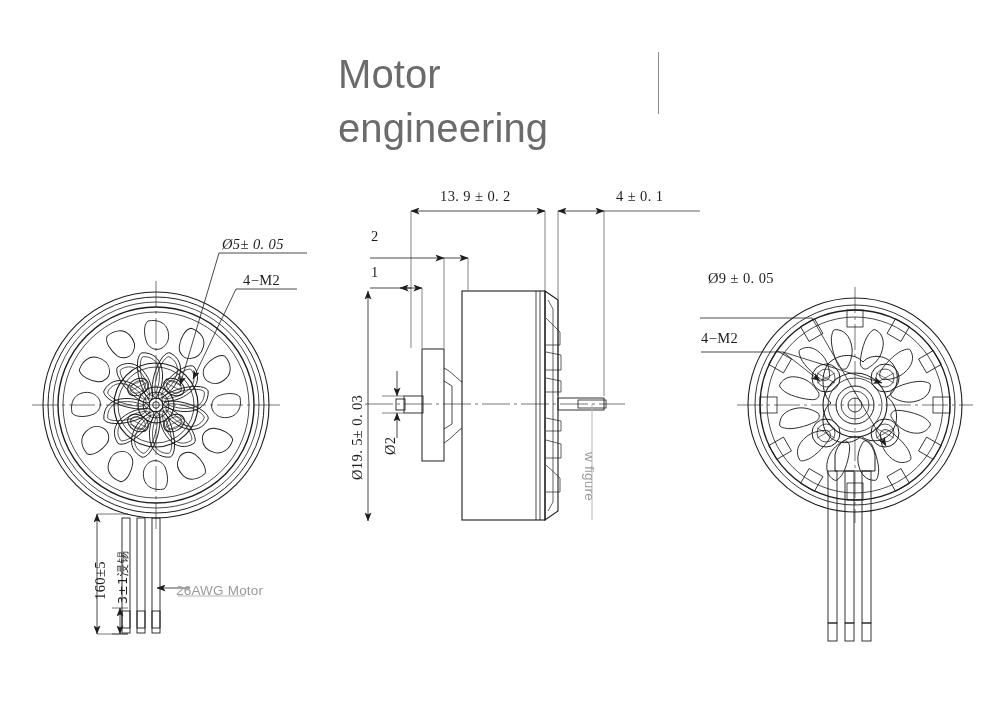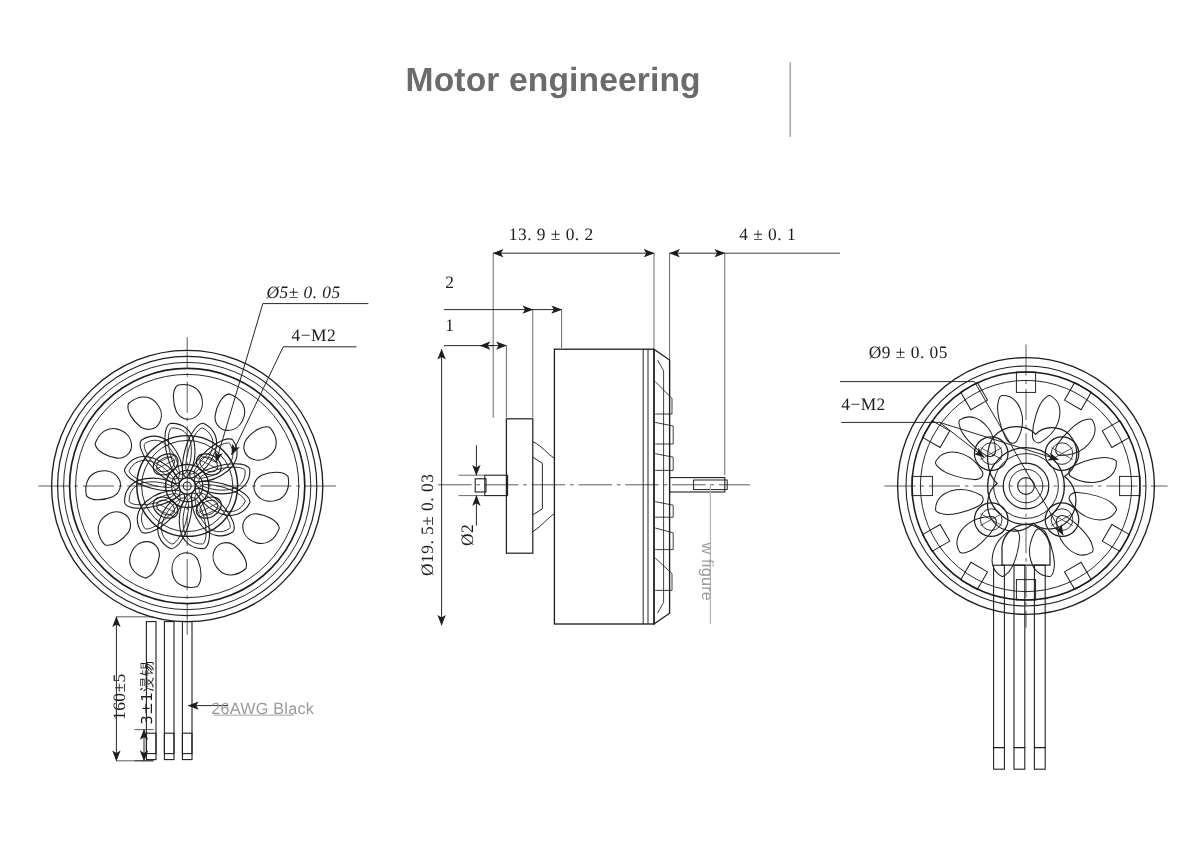--- a/index.html
+++ b/index.html
@@ -20,24 +20,24 @@
     inset: 0;
   }
   .title-block {
     position: absolute;
     left: 338px;
     top: 48px;
     width: 300px;
   }
   .title-text {
     font-family: "Liberation Sans", sans-serif;
-    font-size: 28px;
+    font-size: 40px;
     line-height: 1.34;
     color: #6b6b6b;
-    font-weight: 700;
+    font-weight: 400;
     letter-spacing: 0.1px;
   }
   .title-divider {
     position: absolute;
     left: 658px;
     top: 52px;
     width: 1px;
     height: 62px;
     background: #8d8d8d;
   }
@@ -475,26 +475,26 @@
         <rect x="862" y="623" width="9" height="18" fill="none" stroke="#1d1d1d" stroke-width="0.9"></rect>
       </g>
     </g>
   </svg>
 
   <div class="lbl" style="left:222px; top:236px;font-style:italic;">Ø5± 0. 05</div>
   <div class="lbl" style="left:243px; top:272px;">4−M2</div>
 
   <div class="lbl rot90" style="left:92px; top:600px;">160±5</div>
   <div class="lbl cn rot90" style="left:115px; top:604px;">3±1浸锡</div>
-  <div class="lbl small gray" style="left:176px; top:583px;">26AWG Black</div>
-
-  <div class="lbl" style="left:424px; top:188px;">13. 9 ± 0. 2</div>
+  <div class="lbl small gray" style="left:176px; top:583px;">26AWG Motor</div>
+
+  <div class="lbl" style="left:440px; top:188px;">13. 9 ± 0. 2</div>
   <div class="lbl" style="left:616px; top:188px;">4 ± 0. 1</div>
   <div class="lbl" style="left:371px; top:228px;">2</div>
   <div class="lbl" style="left:371px; top:264px;">1</div>
   <div class="lbl rot90" style="left:349px; top:480px;">Ø19. 5± 0. 03</div>
   <div class="lbl rot90" style="left:382px; top:455px;">Ø2</div>
   <div class="lbl small gray rot90cw" style="left:597px; top:452px;">w figure</div>
 
-  <div class="lbl" style="left:724px; top:270px;margin-top:16px;">Ø9 ± 0. 05</div>
+  <div class="lbl" style="left:708px; top:270px;">Ø9 ± 0. 05</div>
   <div class="lbl" style="left:701px; top:330px;">4−M2</div>
 
 </div>
 
 </body></html>

